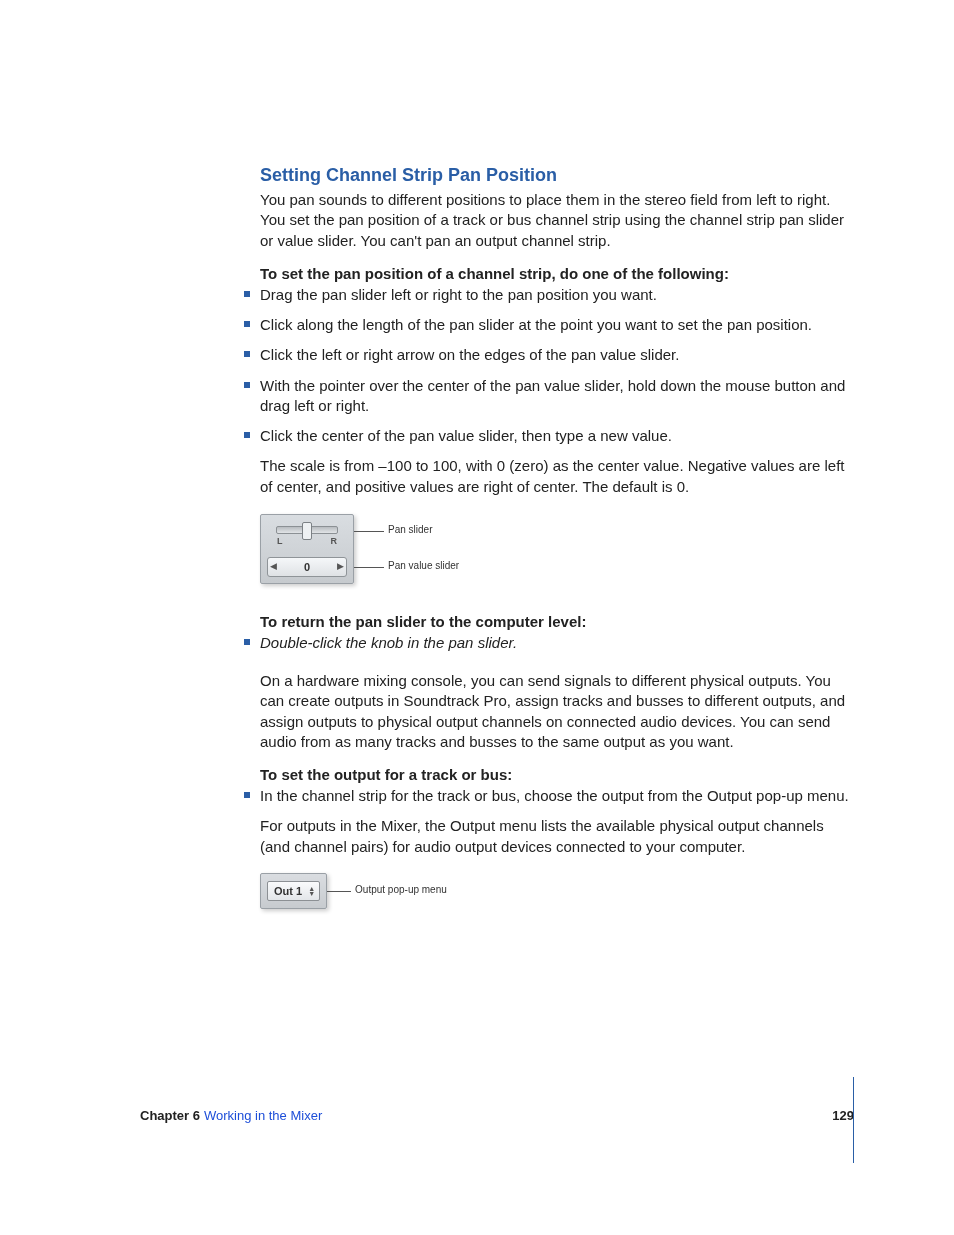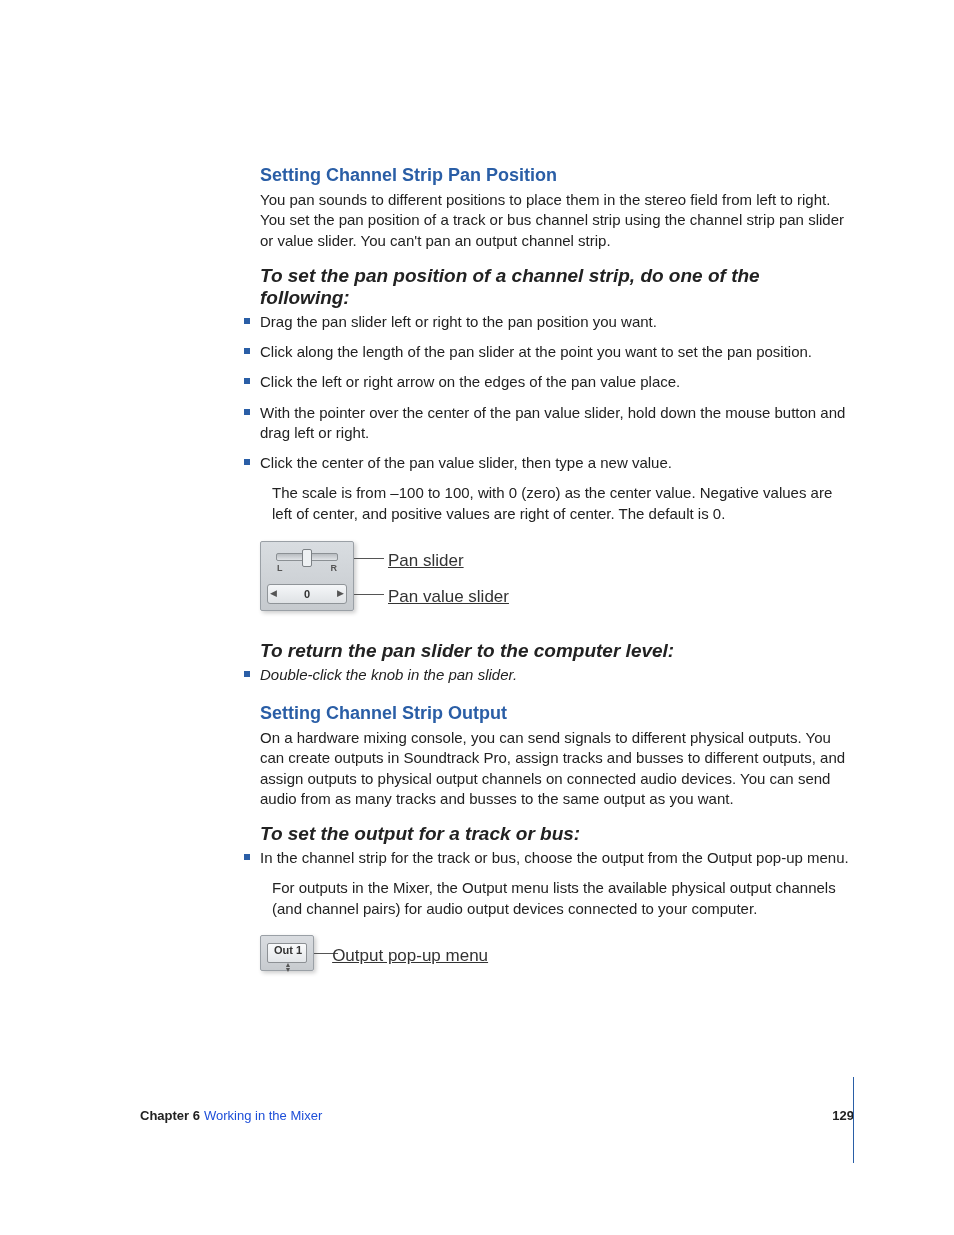--- a/index.html
+++ b/index.html
@@ -22,23 +22,22 @@
     font-weight: 600;
     margin: 0 0 4px 0;
   }
   .body-text {
     font-size: 15px;
     line-height: 1.35;
     margin: 0 0 14px 0;
   }
   .lead-in {
     font-weight: 700;
-    font-size: 19px;
+    font-size: 15px;
     margin: 4px 0 3px 0;
-    font-style: italic;
   }
   ul.square {
     list-style: none;
     margin: 0 0 8px 0;
     padding: 0;
   }
   ul.square > li {
     position: relative;
     padding-left: 0px;
     margin-left: 0;
@@ -51,21 +50,21 @@
     position: absolute;
     left: -16px;
     top: 6px;
     width: 6px;
     height: 6px;
     background: #2a5ea6;
   }
   .trail-para {
     font-size: 15px;
     line-height: 1.35;
-    margin: 6px 0 16px 12px;
+    margin: 6px 0 16px 0;
   }
   
   .figure {
     margin: 10px 0 28px 0;
     display: flex;
     align-items: center;
   }
   .pan-widget {
     width: 80px;
     background: linear-gradient(#d9dde1, #c6cace);
@@ -143,22 +142,21 @@
     height: 72px;
   }
   .callout-line {
     position: absolute;
     height: 1px;
     background: #555;
   }
   .callout-label {
     position: absolute;
     white-space: nowrap;
-    font-size: 17px;
-    text-decoration: underline;
+    font-size: 10px;
   }
   
   .output-widget {
     display: flex;
     align-items: center;
     background: linear-gradient(#dadde1, #c7cbcf);
     border: 1px solid #9aa0a6;
     border-radius: 2px;
     padding: 6px 6px;
     height: 22px;
@@ -166,21 +164,20 @@
   }
   .output-combo {
     display: flex;
     align-items: center;
     background: linear-gradient(#fafbfc, #e3e6e9);
     border: 1px solid #8c9094;
     border-radius: 2px;
     height: 18px;
     padding: 0 4px 0 6px;
     gap: 6px;
-    flex-direction: column;
   }
   .output-combo .lbl {
     font-size: 11px;
     font-weight: 600;
     color: #333;
   }
   .output-combo .arrows {
     display: flex;
     flex-direction: column;
     line-height: 5px;
@@ -227,21 +224,21 @@
 
 <div class="page">
 
   <h2 class="section-heading">Setting Channel Strip Pan Position</h2>
   <p class="body-text">You pan sounds to different positions to place them in the stereo field from left to right. You set the pan position of a track or bus channel strip using the channel strip pan slider or value slider. You can't pan an output channel strip.</p>
 
   <p class="lead-in">To set the pan position of a channel strip, do one of the following:</p>
   <ul class="square">
     <li>Drag the pan slider left or right to the pan position you want.</li>
     <li>Click along the length of the pan slider at the point you want to set the pan position.</li>
-    <li>Click the left or right arrow on the edges of the pan value place.</li>
+    <li>Click the left or right arrow on the edges of the pan value slider.</li>
     <li>With the pointer over the center of the pan value slider, hold down the mouse button and drag left or right.</li>
     <li>Click the center of the pan value slider, then type a new value.</li>
   </ul>
   <p class="trail-para">The scale is from –100 to 100, with 0 (zero) as the center value. Negative values are left of center, and positive values are right of center. The default is 0.</p>
 
   <div class="figure">
     <div class="pan-widget">
       <div class="pan-track-box">
         <div class="pan-track">
           <div class="pan-knob"></div>
@@ -263,42 +260,41 @@
       <div class="callout-line" style="left:0; top:54px; width:30px;"></div>
       <div class="callout-label" style="left:34px; top:47px;">Pan value slider</div>
     </div>
   </div>
 
   <p class="lead-in">To return the pan slider to the computer level:</p>
   <ul class="square" style="margin-bottom:18px;font-style:italic;">
     <li>Double-click the knob in the pan slider.</li>
   </ul>
 
-  <h2 class="section-heading">Setting Channel Strip Output</h2>
   <p class="body-text">On a hardware mixing console, you can send signals to different physical outputs. You can create outputs in Soundtrack Pro, assign tracks and busses to different outputs, and assign outputs to physical output channels on connected audio devices. You can send audio from as many tracks and busses to the same output as you want.</p>
 
   <p class="lead-in">To set the output for a track or bus:</p>
   <ul class="square">
     <li>In the channel strip for the track or bus, choose the output from the Output pop-up menu.</li>
   </ul>
   <p class="trail-para">For outputs in the Mixer, the Output menu lists the available physical output channels (and channel pairs) for audio output devices connected to your computer.</p>
 
   <div class="figure" style="margin-bottom:0;">
     <div class="output-widget">
       <div class="output-combo">
         <span class="lbl">Out 1</span>
         <span class="arrows">
           <span>▲</span>
             <span>▼</span>
         </span>
       </div>
     </div>
     <div class="callouts" style="height:30px;">
       <div class="callout-line" style="left:0; top:15px; width:24px;"></div>
-      <div class="callout-label" style="left:18px; top:8px;">Output pop-up menu</div>
+      <div class="callout-label" style="left:28px; top:8px;">Output pop-up menu</div>
     </div>
   </div>
 
   <div class="footer">
     <span class="left">
       <span class="chapter">Chapter 6</span>
       <span class="title">Working in the Mixer</span>
     </span>
     <span class="page-num">129</span>
   </div>

